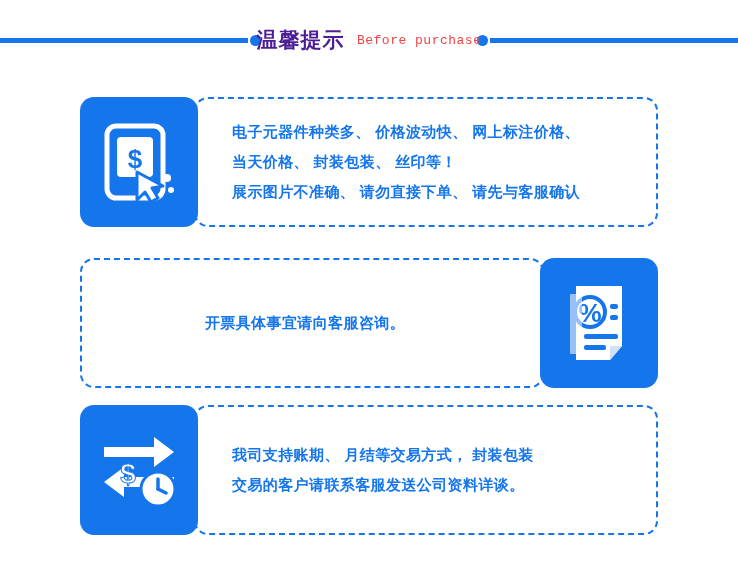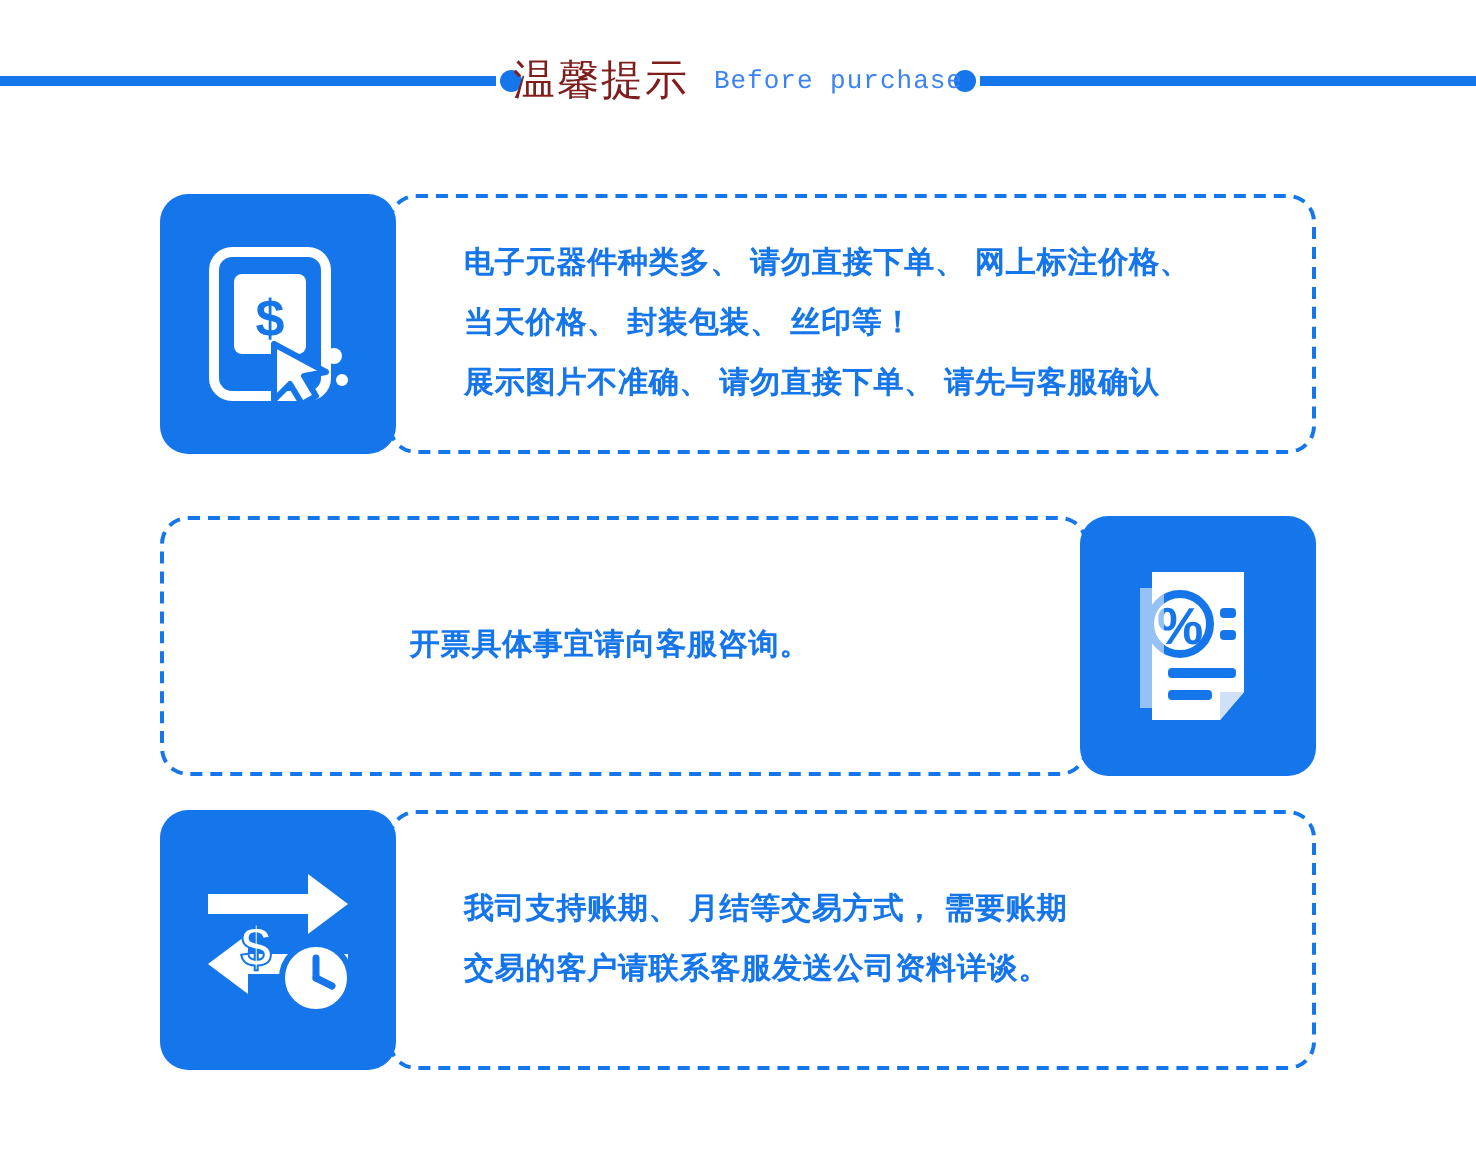--- a/index.html
+++ b/index.html
@@ -55,29 +55,29 @@
   .header-text {
     position: absolute;
     top: 26px;
     left: 0;
     right: 0;
     text-align: center;
     white-space: nowrap;
   }
   .header-cn {
     font-size: 21px;
-    font-weight: normal;
-    color: #7f1d1d;
+    font-weight: bold;
+    color: #4c1d95;
     letter-spacing: 1px;
     vertical-align: middle;
   }
   .header-en {
     font-family: "Liberation Mono", monospace;
     font-size: 13px;
-    color: #3b82f6;
+    color: #ef4444;
     margin-left: 8px;
     vertical-align: middle;
     letter-spacing: 0.5px;
   }
 
   
   .row {
     position: absolute;
     left: 80px;
     width: 578px;
@@ -152,21 +152,21 @@
         <rect x="6" y="4" width="56" height="72" rx="9" ry="9" fill="none" stroke="#ffffff" stroke-width="5"></rect>
         <rect x="16" y="15" width="36" height="40" rx="4" ry="4" fill="#ffffff"></rect>
         <text x="34" y="46" font-family="Liberation Sans, sans-serif" font-size="26" font-weight="bold" fill="#1576ec" text-anchor="middle">$</text>
         <path d="M36 50 L36 78 L44 70 L50 80 L57 76 L51 66 L62 64 Z" fill="#ffffff" stroke="#1576ec" stroke-width="3" stroke-linejoin="round"></path>
         <circle cx="66" cy="56" r="4" fill="#ffffff"></circle>
         <circle cx="70" cy="68" r="3" fill="#ffffff"></circle>
       </svg>
     </div>
     <div class="text-box">
       <div>
-        <p>电子元器件种类多、 请勿直接下单、 网上标注价格、</p>
+        <p>电子元器件种类多、 价格波动快、 网上标注价格、</p>
         <p>当天价格、 封装包装、 丝印等！</p>
         <p>展示图片不准确、 请勿直接下单、 请先与客服确认</p>
       </div>
     </div>
   </div>
 
   <div class="row icon-right" id="row-1">
     <div class="text-box">
       <div class="text-center">
         <p>开票具体事宜请向客服咨询。</p>
@@ -194,19 +194,19 @@
         <path d="M76 48 H26 V38 L6 53 L26 68 V58 H76 Z" fill="#ffffff"></path>
         <text x="30" y="54" font-family="Liberation Sans, sans-serif" font-size="28" font-weight="bold" fill="#ffffff" stroke="#1576ec" stroke-width="1" text-anchor="middle">$</text>
         <circle cx="60" cy="60" r="17" fill="#ffffff"></circle>
         <circle cx="60" cy="60" r="17" fill="none" stroke="#1576ec" stroke-width="3"></circle>
         <line x1="60" y1="60" x2="60" y2="50" stroke="#1576ec" stroke-width="3.5" stroke-linecap="round"></line>
         <line x1="60" y1="60" x2="68" y2="64" stroke="#1576ec" stroke-width="3.5" stroke-linecap="round"></line>
       </svg>
     </div>
     <div class="text-box">
       <div>
-        <p>我司支持账期、 月结等交易方式， 需要账期</p>
+        <p>我司支持账期、 月结等交易方式， 封装包装</p>
         <p>交易的客户请联系客服发送公司资料详谈。</p>
       </div>
     </div>
   </div>
 
 </div>
 
 </body></html>

